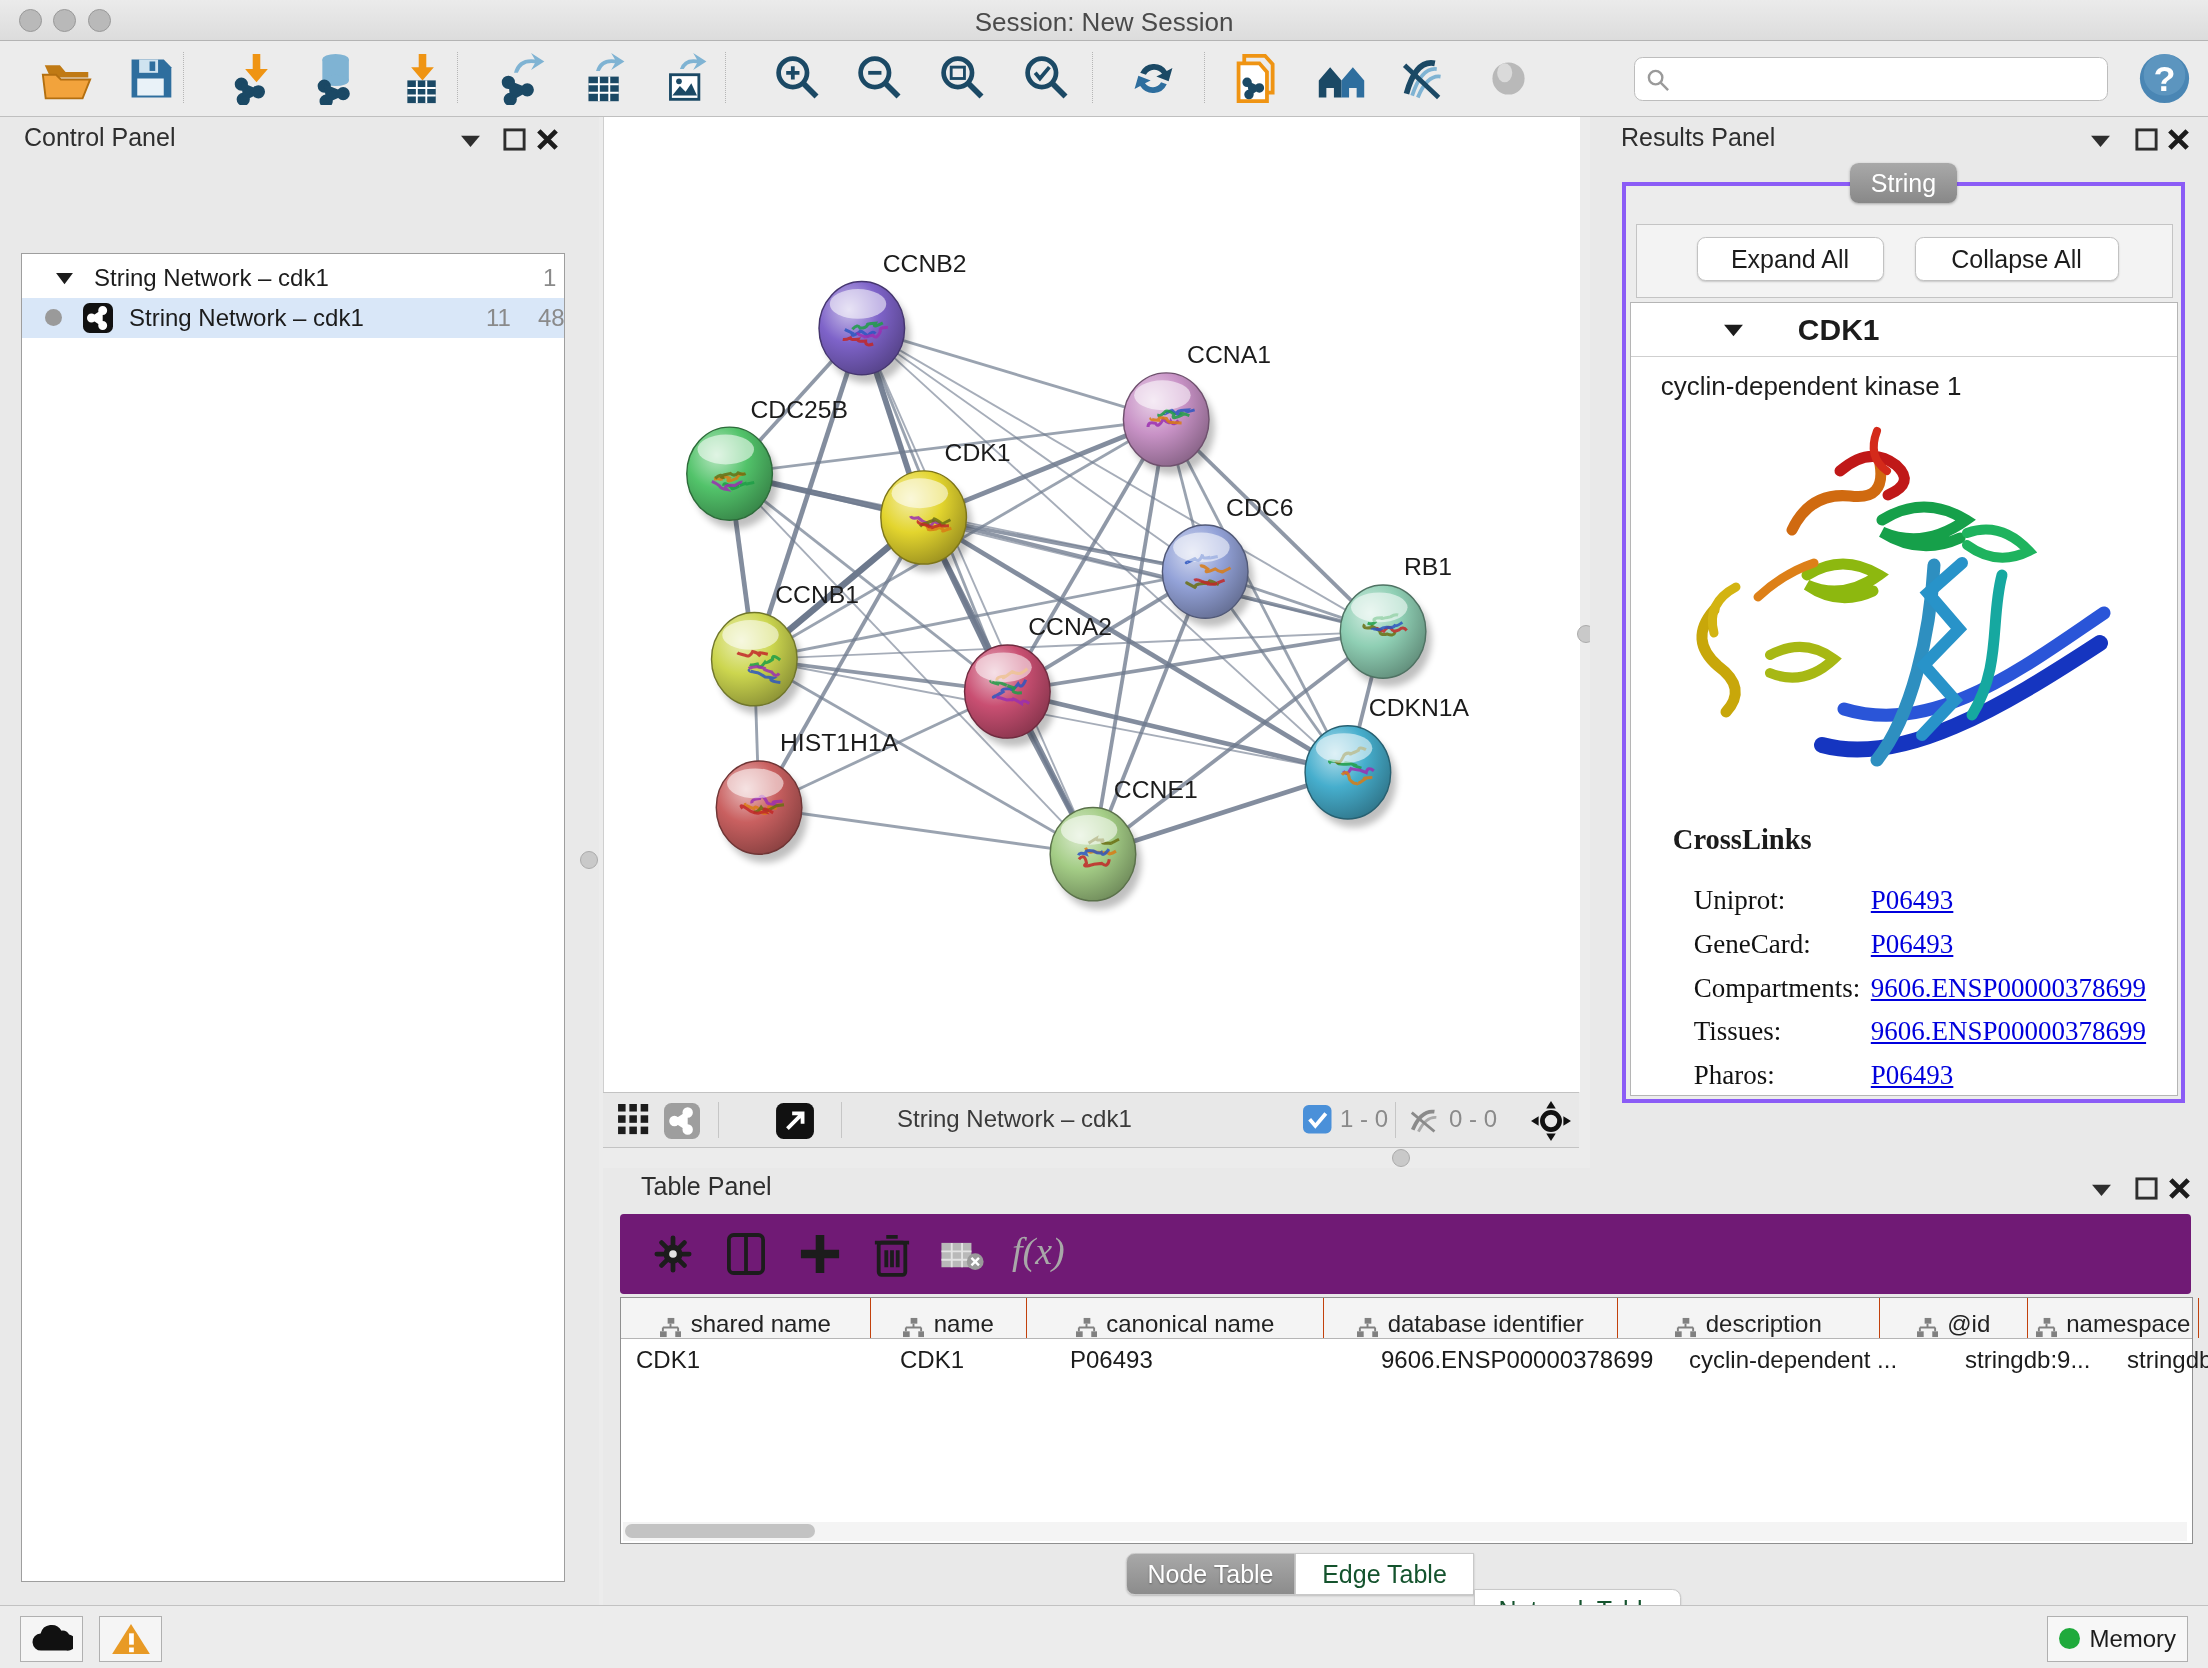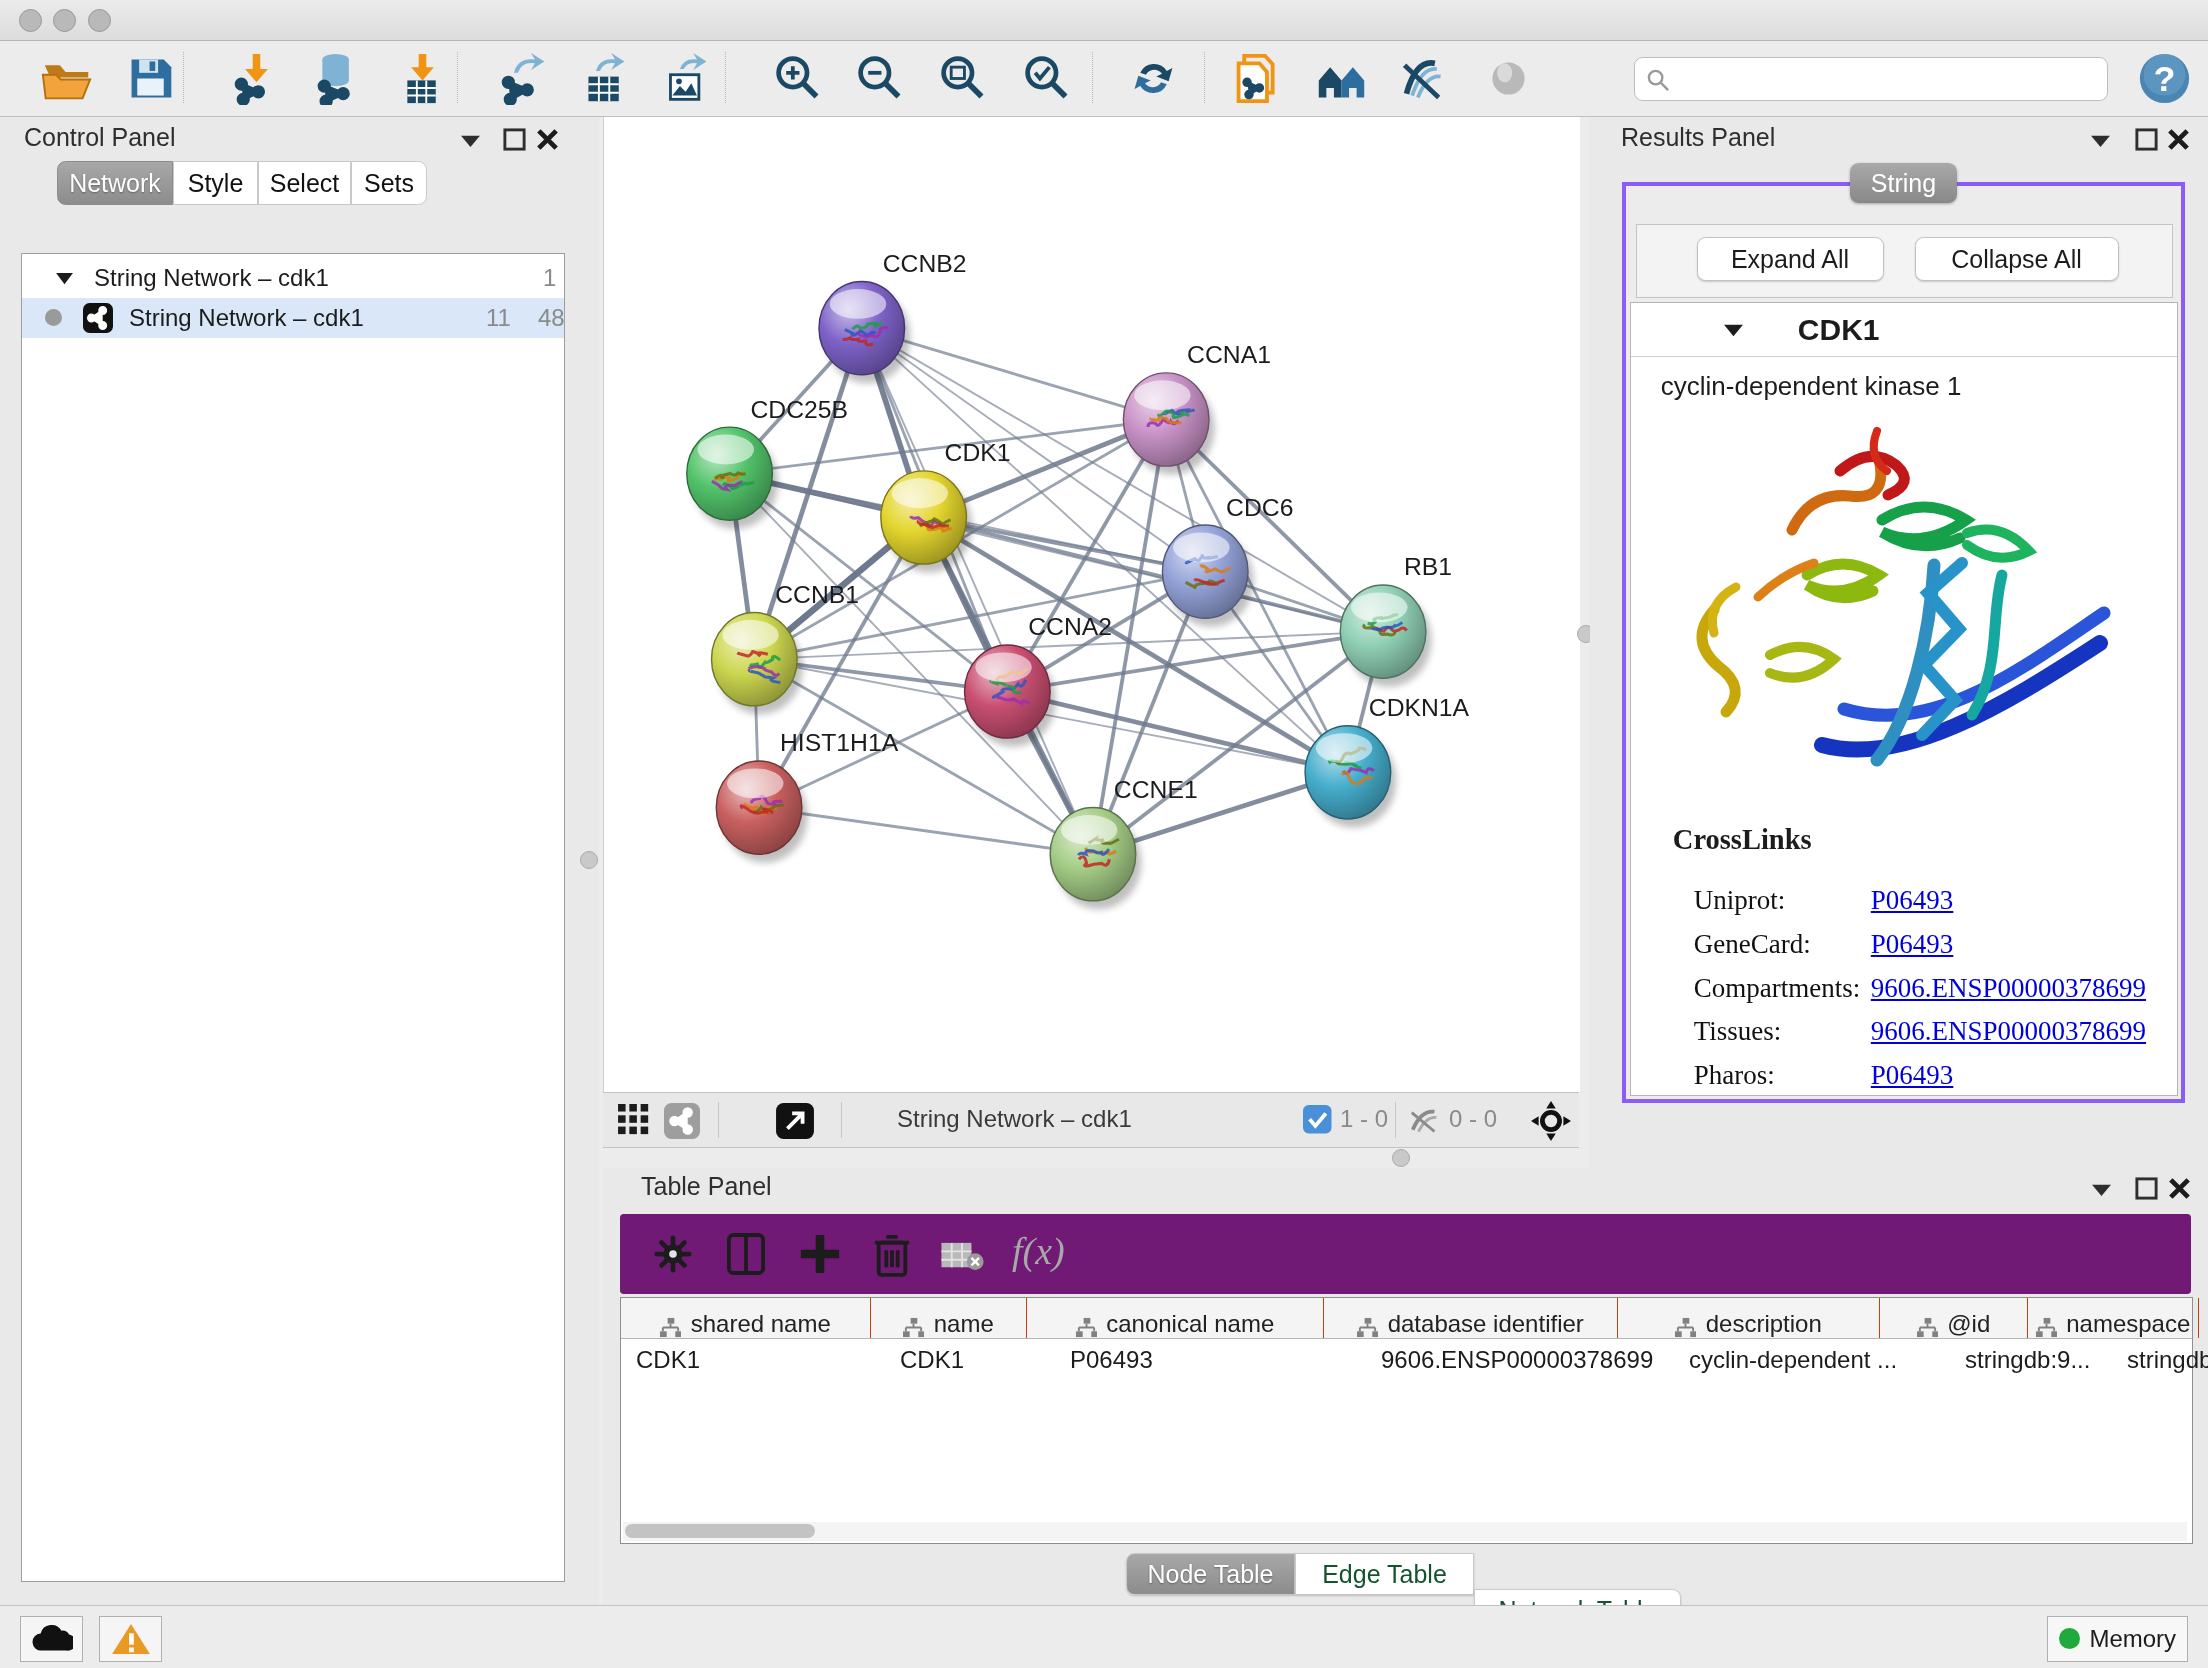--- a/index.html
+++ b/index.html
@@ -78,20 +78,21 @@
   .dot-green{width:21px;height:21px;border-radius:50%;background:#1faa3c;}
   text.nlabel{font-size:26px;fill:#1b1b1b;font-family:"Liberation Sans",sans-serif;}
 </style>
 </head>
 <body>
 
 <div id="titlebar" class="abs">
   <div class="tl abs" style="left:19px"></div>
   <div class="tl abs" style="left:53px"></div>
   <div class="tl abs" style="left:88px"></div>
+  <div id="win-title" class="abs">Session: New Session</div>
 </div>
 
 <div id="toolbar" class="abs">
   <div class="tbi abs" style="left:40px">
     <svg width="53" height="53" viewBox="0 0 56 56">
         <path d="M5 14 h16 l6 7 h24 v6 h-40 z" fill="#c07a14"></path>
         <path d="M3 24 h14 l5 5 h31 l-8 20 H6 z" fill="#f2a33c" stroke="#b36f10" stroke-width="2"></path>
       </svg></div>
   <div class="tbi abs" style="left:124px">
     <svg width="53" height="53" viewBox="0 0 56 56">
@@ -241,26 +242,20 @@
   <div class="panel-title abs" style="left:24px;top:5.7px">Control Panel</div>
   <svg class="abs" style="left:458px;top:15px" width="25" height="17" viewBox="0 0 26 18">
       <polygon points="3,4 23,4 13,16" fill="#2e2e2e"></polygon>
     </svg>
   <svg class="abs" style="left:502px;top:9.5px" width="25" height="25" viewBox="0 0 26 26">
       <rect x="3" y="3" width="20" height="20" fill="none" stroke="#2e2e2e" stroke-width="3"></rect>
     </svg>
   <svg class="abs" style="left:535px;top:9.5px" width="25" height="25" viewBox="0 0 26 26">
       <path d="M4 4 L22 22 M22 4 L4 22" stroke="#1c1c1c" stroke-width="5"></path>
     </svg>
-  <div id="cp-tabs" class="abs" style="left:57px;top:44px;display:flex">
-      <div class="seg sel" style="width: 114px; border-radius: 8.6px 0px 0px 8.6px;">Network</div>
-      <div class="seg" style="width: 83px;">Style</div>
-      <div class="seg" style="width: 91px;">Select</div>
-      <div class="seg" style="width: 74px; border-radius: 0px 8.6px 8.6px 0px;">Sets</div>
-    </div>
   <svg class="abs" style="left:28.5px;top:207px" width="32" height="28.5" viewBox="0 0 34 30">
       <path d="M7 4 l10 8 10 -8 M7 14 l10 8 10 -8" fill="none" stroke="#9a9a9a" stroke-width="4"></path>
     </svg>
   <svg class="abs" style="left:68px;top:207px" width="32" height="28.5" viewBox="0 0 34 30">
       <path d="M7 12 l10 -8 10 8 M7 24 l10 -8 10 8" fill="none" stroke="#2b2b2b" stroke-width="4"></path>
     </svg>
   <div id="cp-status" class="abs" style="left:114px;top:213px;width:380px;text-align:center">1 of 1 Network selected</div>
   <svg class="abs" style="left:521px;top:204px" width="36" height="36" viewBox="0 0 38 38">
     <g stroke="#2b2b2b" stroke-width="5" stroke-linecap="round">
         <path d="M19 4 v30 M4 19 h30 M8 8 l22 22 M30 8 l-22 22"></path>

